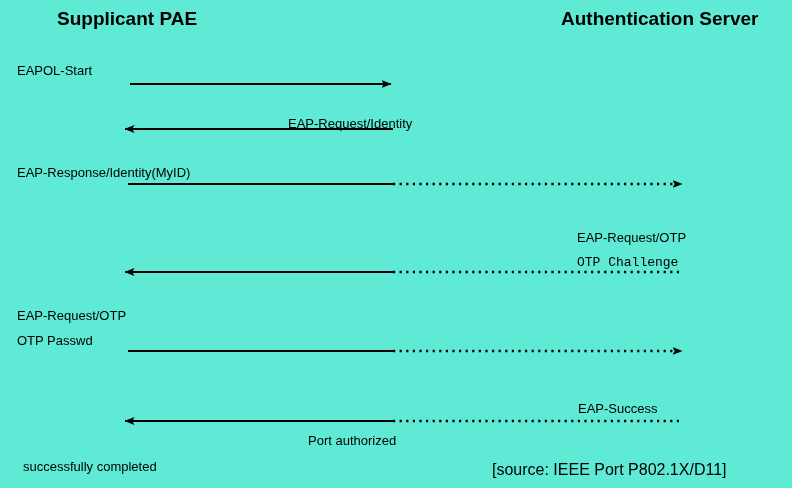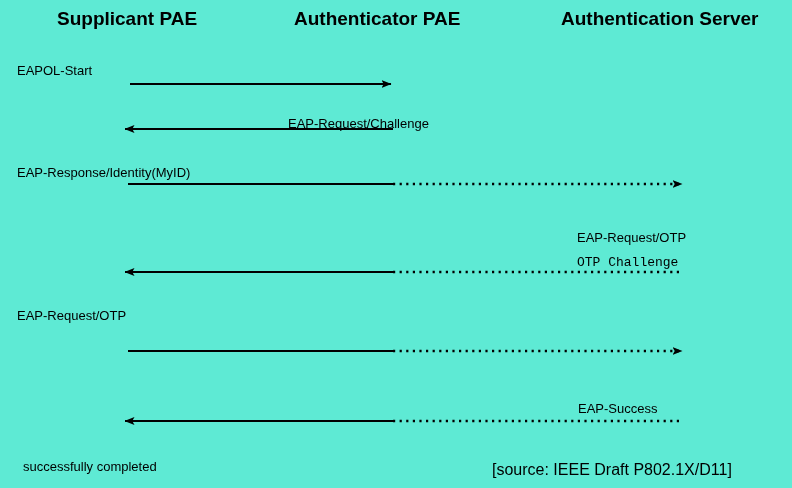--- a/index.html
+++ b/index.html
@@ -45,40 +45,41 @@
     width: 792px;
     height: 488px;
   }
 </style>
 </head>
 <body>
 
 <div id="canvas">
 
   <div class="col-header" style="left:57px; top:8px;">Supplicant PAE</div>
-  <div class="col-header" style="left:294px; top:8px;">Authenticator PAE</div>
   <div class="col-header" style="left:561px; top:8px;">Authentication Server</div>
 
   <div class="msg-label" style="left:17px; top:58px;">EAPOL-Start</div>
 
-  <div class="msg-label" style="left:288px; top:111px;">EAP-Request/Challenge</div>
+  <div class="msg-label" style="left:288px; top:111px;">EAP-Request/Identity</div>
 
   <div class="msg-label" style="left:17px; top:160px;">EAP-Response/Identity(MyID)</div>
 
   <div class="msg-label" style="left:577px; top:225px;">EAP-Request/OTP</div>
   <div class="msg-label" style="left:577px; top:250px;font-family:Liberation Mono, monospace;">OTP Challenge</div>
 
   <div class="msg-label" style="left:17px; top:303px;">EAP-Request/OTP</div>
+  <div class="msg-label" style="left:17px; top:328px;">OTP Passwd</div>
 
   <div class="msg-label" style="left:578px; top:396px;text-align:center;">EAP-Success</div>
 
+  <div class="msg-label" style="left:308px; top:428px;">Port authorized</div>
 
   <div class="msg-label" style="left:23px; top:454px;">successfully completed</div>
 
-  <div class="source-note" style="left:492px; top:461px;">[source: IEEE Draft P802.1X/D11]</div>
+  <div class="source-note" style="left:492px; top:461px;">[source: IEEE Port P802.1X/D11]</div>
 
   <svg class="arrow-layer" viewBox="0 0 792 488" width="792" height="488">
     <defs>
       <marker id="ah-right" markerWidth="10" markerHeight="8" refX="9.5" refY="4" orient="auto" markerUnits="userSpaceOnUse">
         <path d="M0,0 L10,4 L0,8 L2.2,4 Z" fill="#000000"></path>
       </marker>
       <marker id="ah-left" markerWidth="10" markerHeight="8" refX="0.5" refY="4" orient="auto" markerUnits="userSpaceOnUse">
         <path d="M10,0 L0,4 L10,8 L7.8,4 Z" fill="#000000"></path>
       </marker>
     </defs>

